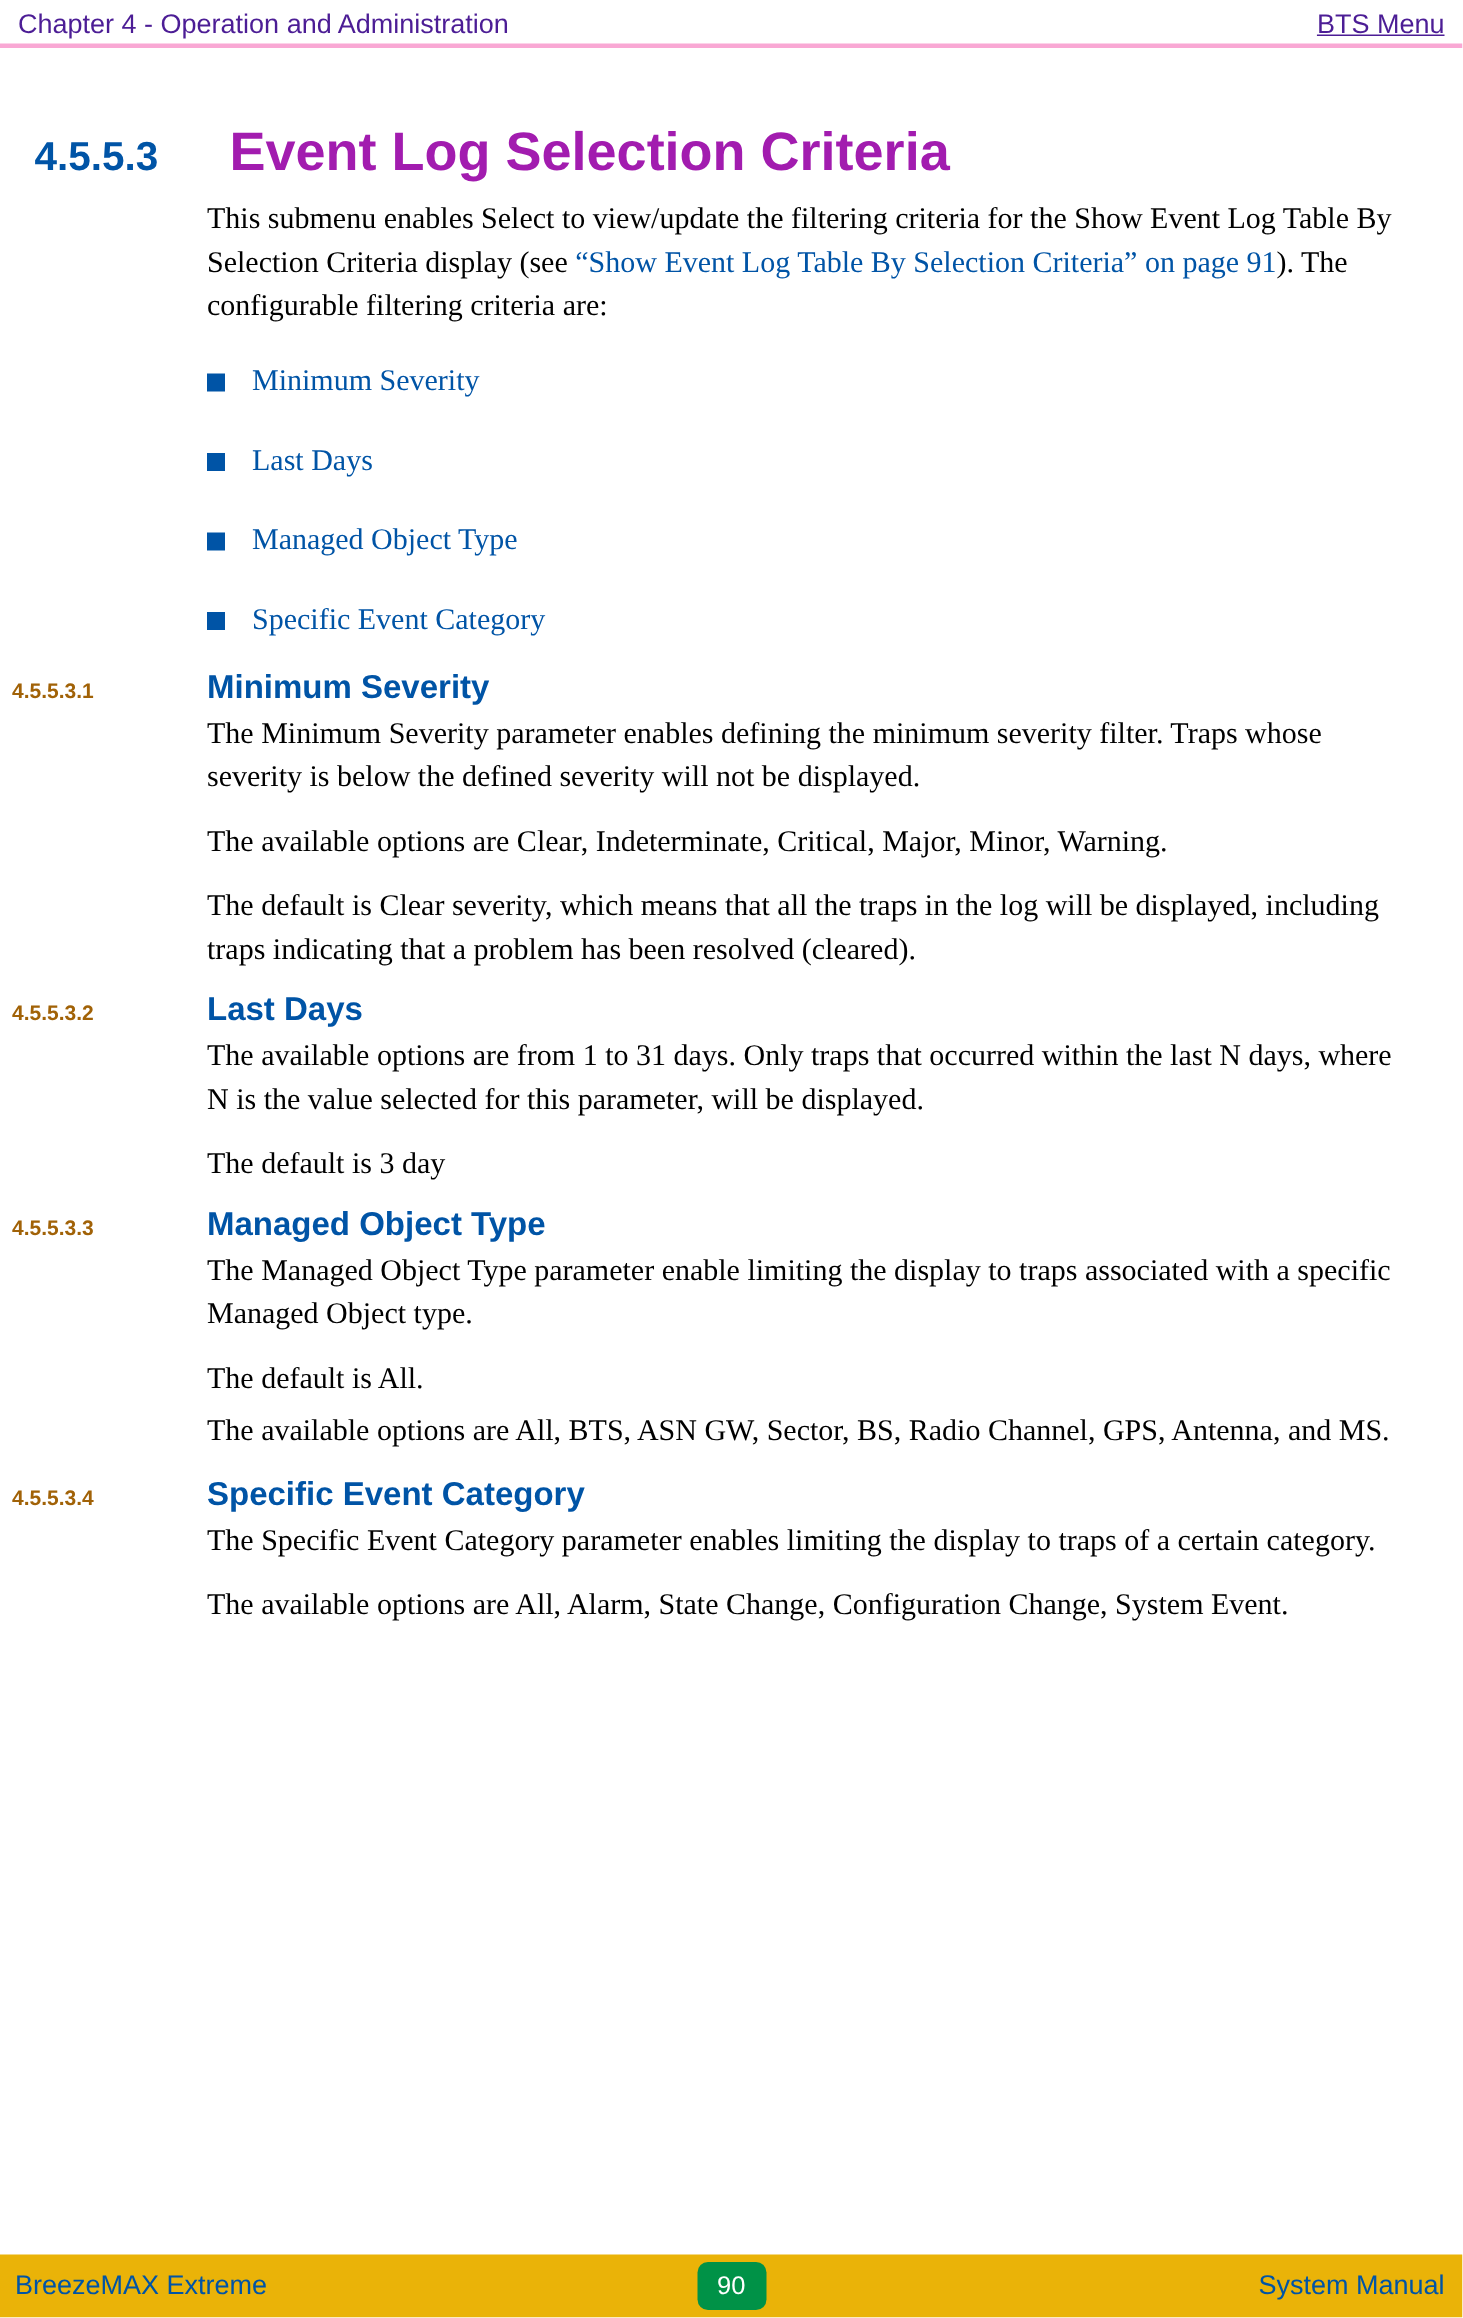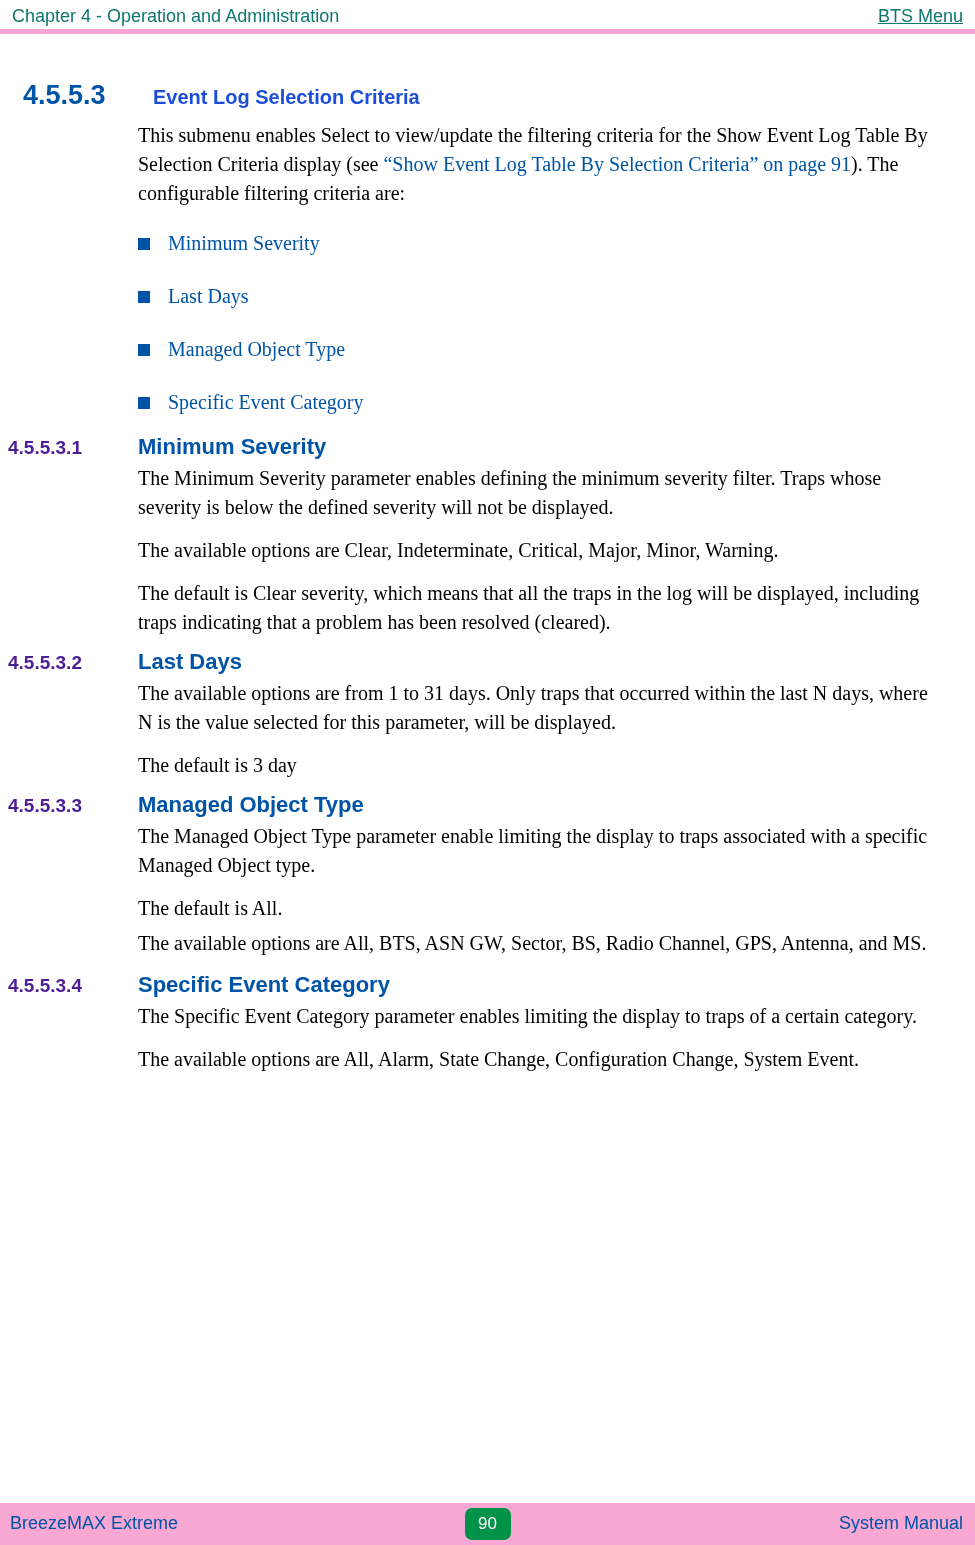--- a/index.html
+++ b/index.html
@@ -17,24 +17,24 @@
     width: 975px;
     height: 1545px;
     box-sizing: border-box;
   }
   .header {
     position: absolute;
     top: 6px;
     left: 0;
     right: 0;
     padding: 0 12px 2px 12px;
-    border-bottom: 5px solid #f9a8d4;
+    border-bottom: 3px solid #f9a8d4;
     font-family: Arial, Helvetica, sans-serif;
     font-size: 18px;
-    color: #0f766e;
+    color: #4c1d95;
   }
   .header .left { float: left; }
   .header .right { float: right; text-decoration: underline; }
   .header::after { content:""; display:block; clear:both; }
   .body {
     position: absolute;
     top: 70px;
     left: 0;
     right: 0;
     bottom: 60px;
@@ -49,28 +49,28 @@
     font-weight: bold;
     font-size: 27px;
     color: #0054a6;
     width: 130px;
     padding-left: 23px;
     flex: 0 0 130px;
   }
   .h2-row .title {
     font-family: Arial, Helvetica, sans-serif;
     font-weight: bold;
-    font-size: 20px;
-    color: #1d4ed8;
+    font-size: 36px;
+    color: #a21caf;
   }
   .h3-row .num {
     font-family: Arial, Helvetica, sans-serif;
     font-weight: bold;
-    font-size: 19px;
-    color: #4c1d95;
+    font-size: 14px;
+    color: #a16207;
     width: 130px;
     padding-left: 8px;
     flex: 0 0 130px;
   }
   .h3-row .title {
     font-family: Arial, Helvetica, sans-serif;
     font-weight: bold;
     font-size: 22px;
     color: #0054a6;
   }
@@ -104,21 +104,21 @@
     font-size: 20px;
     color: #0054a6;
     font-family: "Book Antiqua", Palatino, Georgia, serif;
   }
   .section { margin-top: 12px; }
   .section + .section .h3-row { margin-top: 4px; }
   .footer {
     position: absolute;
     left: 0; right: 0; bottom: 0;
     height: 42px;
-    background: #f9a8d4;
+    background: #eab308;
     font-family: Arial, Helvetica, sans-serif;
     font-size: 18px;
     color: #0054a6;
   }
   .footer .fl {
     position: absolute;
     left: 10px;
     top: 10px;
   }
   .footer .fr {

